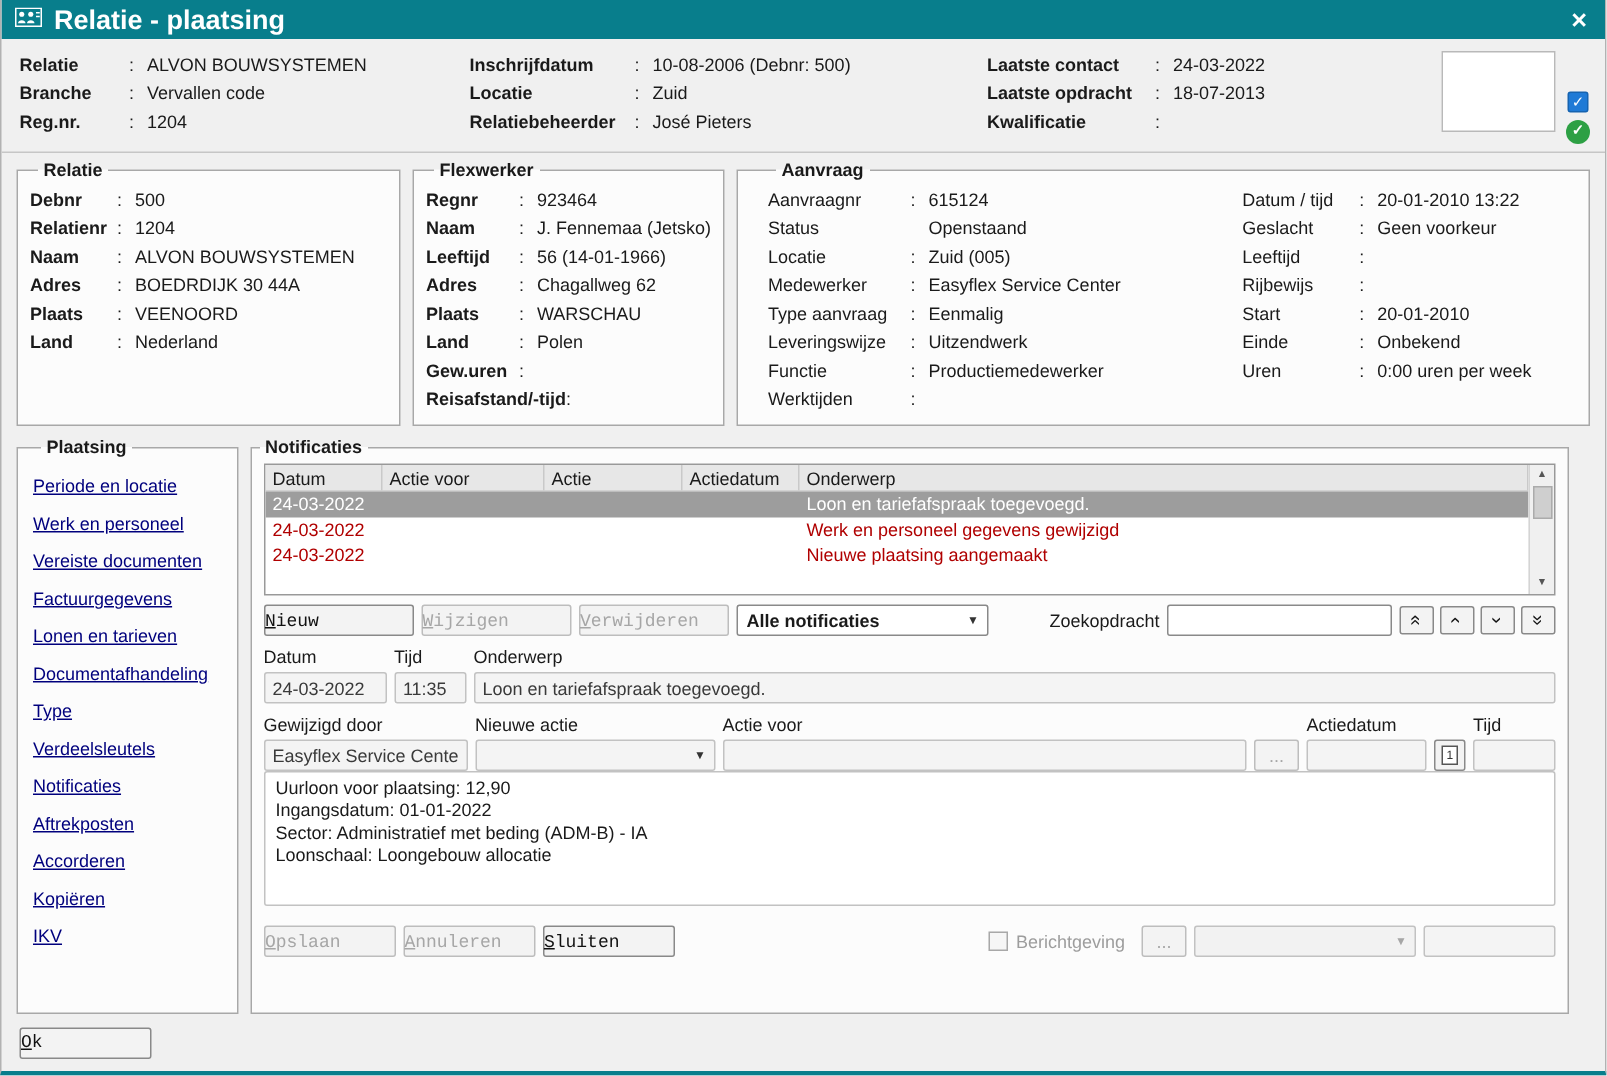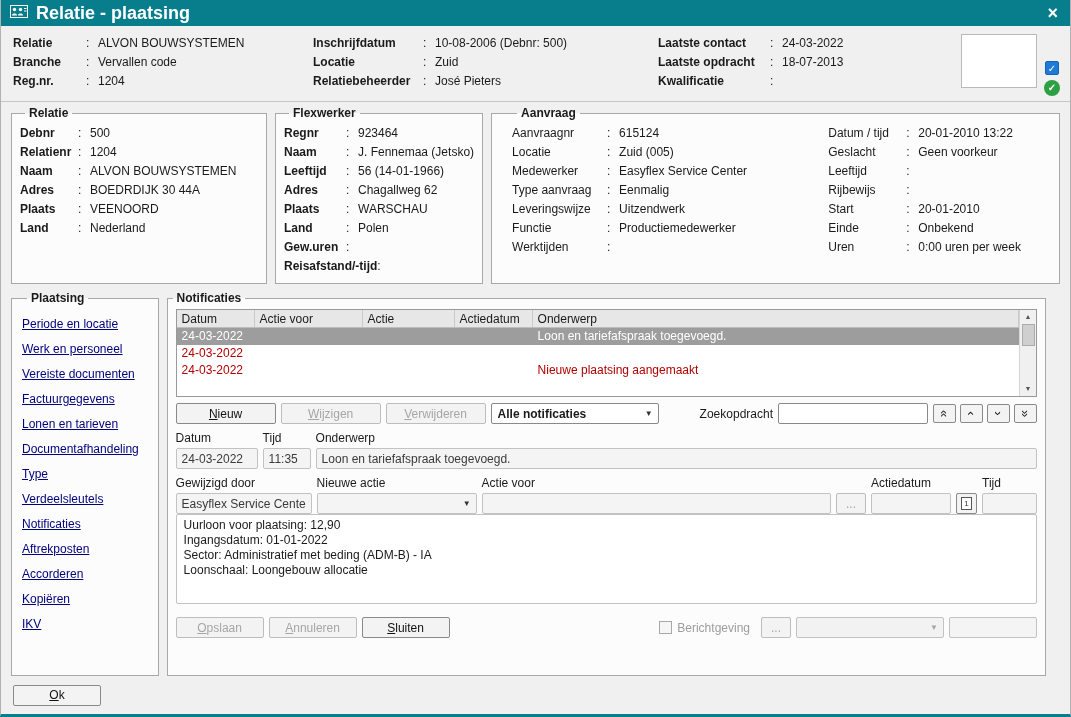--- a/index.html
+++ b/index.html
@@ -59,21 +59,21 @@
   .vs-thumb { width:13px; height:22px; background:#cfcfcf; border:1px solid #ababab; }
   .vs-track { flex:1; }
 
   
   .btn { height:21px; font-family:inherit; font-size:12px; color:#111; background:#f3f3f3; border:1px solid #898989; border-radius:2px; cursor:pointer; padding:0 10px; }
   .btn.disabled { color:#a6a6a6; border-color:#bdbdbd; cursor:default; }
   .btn.w100 { width:100px; padding:0; }
   .btn.w88 { width:88px; padding:0; }
   .btn.mini { width:23px; height:19px; padding:0; }
   .btn.dots { width:30px; padding:0; }
-  .mn { display:block; text-align:center; }
+  .mn { display:block; text-align:left;font-family:Liberation Mono, monospace; }
   .mn::first-letter { text-decoration:underline; }
   .rot { display:inline-block; transform:rotate(90deg); font-size:13px; line-height:1; }
   .txt { height:21px; border:1px solid #898989; border-radius:2px; background:#fff; font-family:inherit; font-size:12px; padding:0 5px; }
   .txt.ro { background:#f4f4f4; border-color:#c2c2c2; color:#3a3a3a; }
   .select { height:21px; border:1px solid #898989; border-radius:2px; background:#fff; display:flex; align-items:center; padding:0 5px 0 6px; cursor:pointer; }
   .select .sel-text { flex:1; overflow:hidden; white-space:nowrap;font-weight:bold; }
   .sel-arrow { font-size:8px; color:#333; padding-left:5px; }
   .select.ro { background:#f4f4f4; border-color:#c2c2c2; }
   .select.disabled { background:#f2f2f2; border-color:#c2c2c2; color:#a6a6a6; cursor:default; }
   .select.disabled .sel-arrow { color:#a6a6a6; }
@@ -263,20 +263,25 @@
     </fieldset>
 
     <fieldset class="fs fs-aanvraag">
       <legend>Aanvraag</legend>
       <div class="av-cols">
         <div class="av-left">
           <div class="kv">
               <span class="lw95">Aanvraagnr</span>
               <span class="ks">:</span>
               <span>615124</span>
+            </div>
+          <div class="kv">
+              <span class="lw95">Status</span>
+              <span class="ks"></span>
+              <span>Openstaand</span>
             </div>
           <div class="kv">
               <span class="lw95">Locatie</span>
               <span class="ks">:</span>
               <span>Zuid (005)</span>
             </div>
           <div class="kv">
               <span class="lw95">Medewerker</span>
               <span class="ks">:</span>
               <span>Easyflex Service Center</span>
@@ -378,20 +383,21 @@
             <div class="tc"></div>
             <div class="tc"></div>
             <div class="tc"></div>
             <div class="tc">Loon en tariefafspraak toegevoegd.</div>
           </div>
           <div class="trow alert">
             <div class="tc">24-03-2022</div>
             <div class="tc"></div>
             <div class="tc"></div>
             <div class="tc"></div>
+            <div class="tc">Werk en personeel gegevens gewijzigd</div>
           </div>
           <div class="trow alert">
             <div class="tc">24-03-2022</div>
             <div class="tc"></div>
             <div class="tc"></div>
             <div class="tc"></div>
             <div class="tc">Nieuwe plaatsing aangemaakt</div>
           </div>
         </div>
         <div class="vscroll">

